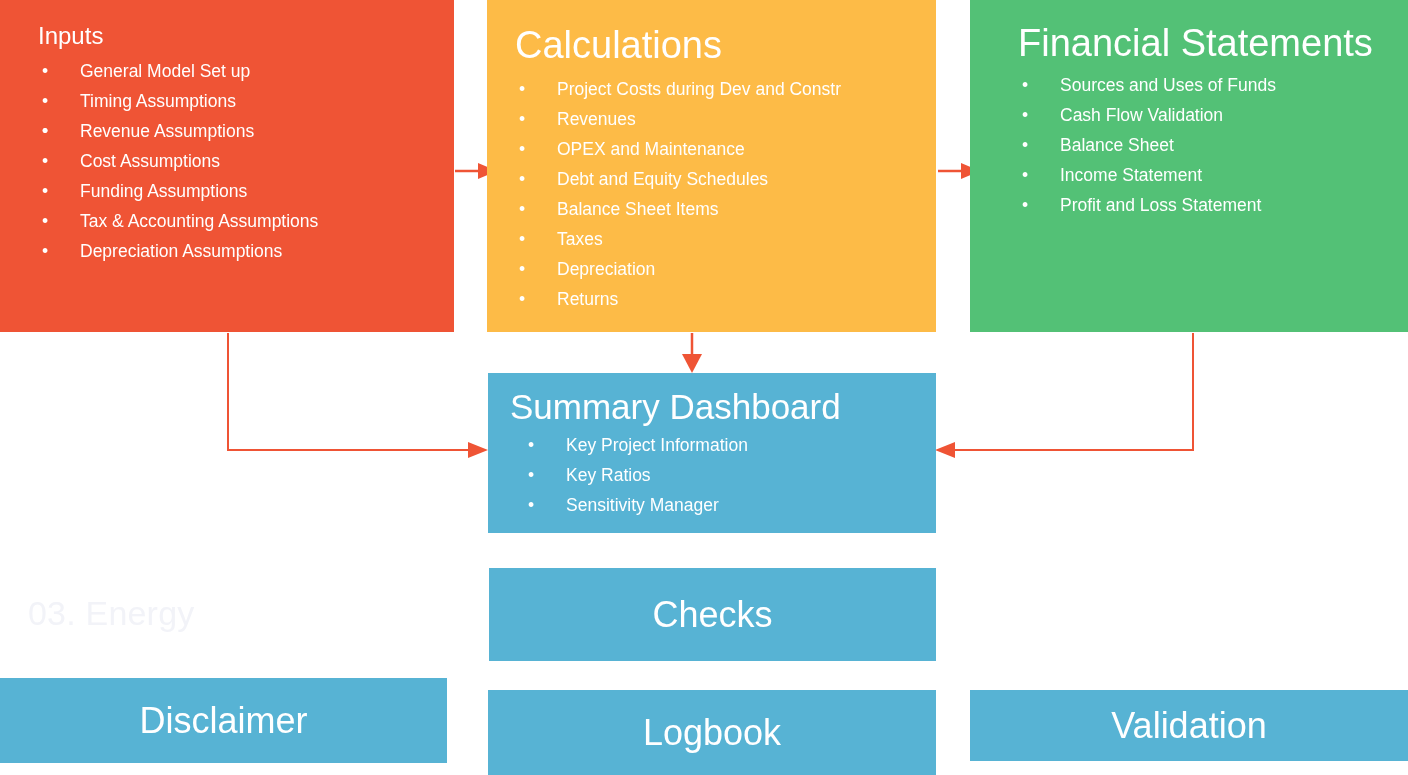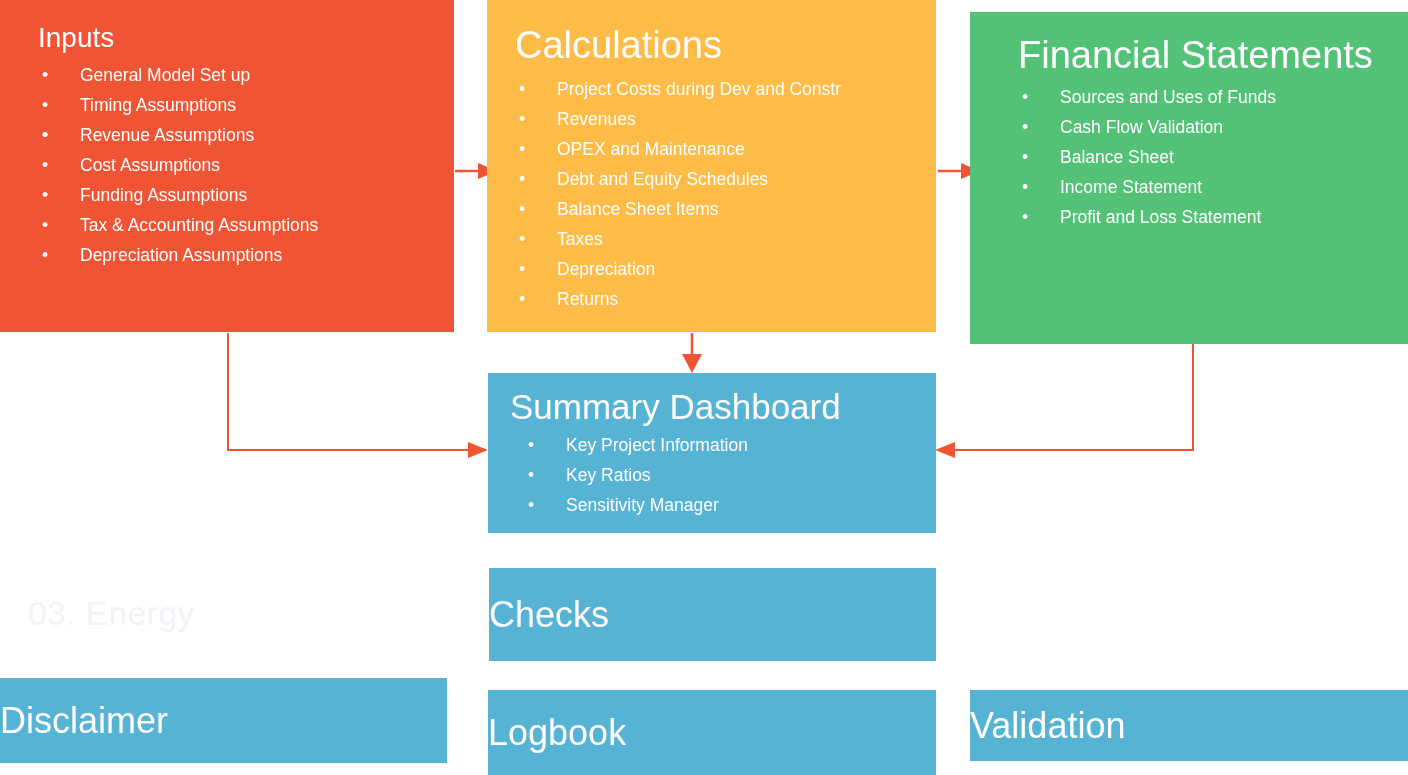--- a/index.html
+++ b/index.html
@@ -81,33 +81,33 @@
     font-size: 17.5px;
     line-height: 30px;
   }
 
   
   #box-inputs {
     left: 0px; top: 0px; width: 454px; height: 332px;
     background: #ef5435;
     padding: 24px 0 0 38px;
   }
-  #box-inputs .title { font-size: 28px; }
+  #box-inputs .title { font-size: 24px; }
   #box-inputs ul { margin-top: 8px; }
 
   #box-calculations {
     left: 487px; top: 0px; width: 449px; height: 332px;
     background: #fdbb47;
     padding: 26px 0 0 28px;
   }
   #box-calculations .title { font-size: 38px; }
   #box-calculations ul { margin-top: 10px; }
 
   #box-financial {
-    left: 970px; top: 12px; width: 438px; height: 332px;
+    left: 970px; top: 0px; width: 438px; height: 332px;
     background: #53c176;
     padding: 24px 0 0 48px;
   }
   #box-financial .title { font-size: 38px; }
   #box-financial ul { margin-top: 8px; }
 
   
   #box-summary {
     left: 488px; top: 373px; width: 448px; height: 160px;
     background: #57b3d4;
@@ -132,20 +132,21 @@
     top: 0;
     width: 14px;
     text-align: center;
     line-height: 30px;
   }
 
   
   .plainbox {
     display: flex;
     align-items: center;
+    justify-content: center;
     background: #57b3d4;
   }
   .plainbox .label {
     font-size: 36px;
     line-height: 1;
     white-space: nowrap;
   }
 
   #box-checks  { left: 489px; top: 568px;  width: 447px; height: 93px; }
   #box-disclaimer { left: 0px;   top: 678px; width: 447px; height: 85px; }

